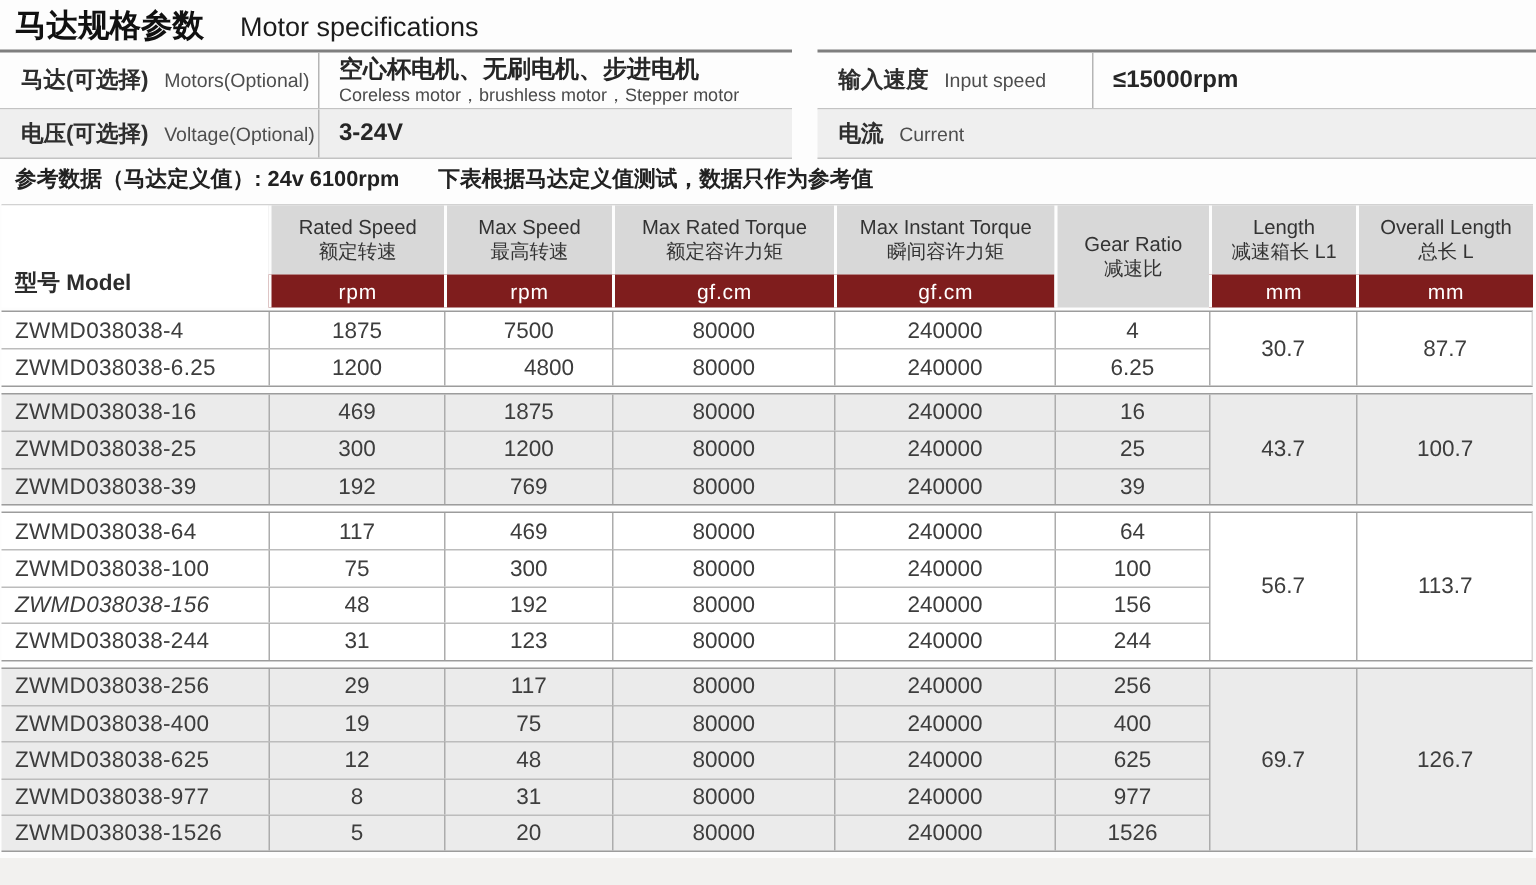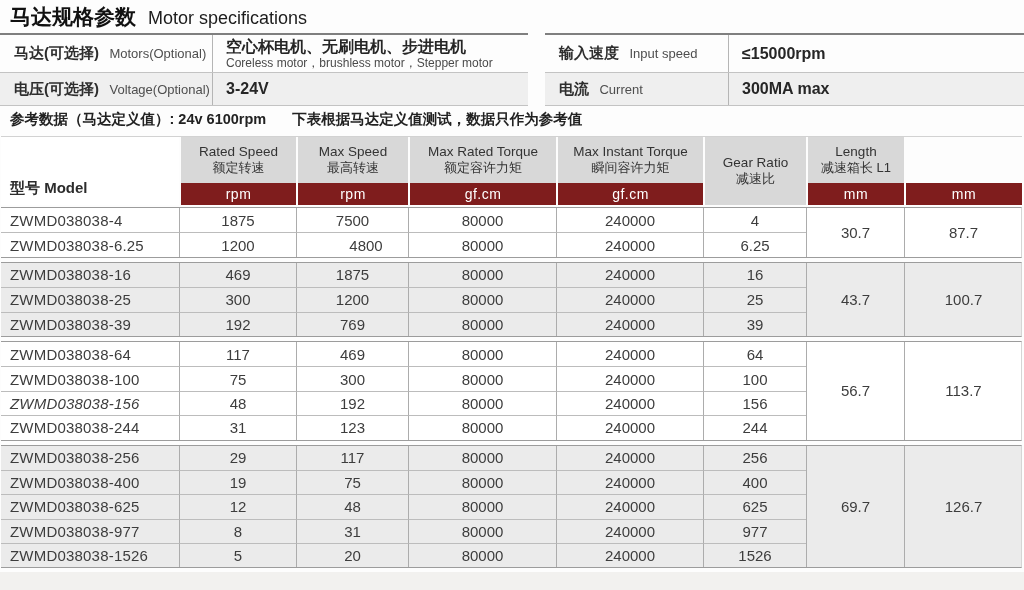--- a/index.html
+++ b/index.html
@@ -5,21 +5,21 @@
   html,body{margin:0;padding:0;}
   body{
     width:1024px;height:590px;position:relative;overflow:hidden;
     background:#fdfdfd;
     font-family:"Liberation Sans","DejaVu Sans",sans-serif;
     color:#3a3a3a;
   }
   
   .title{position:absolute;top:3px;left:10px;white-space:nowrap;}
   .title .t-zh{font-size:21px;font-weight:bold;color:#111;}
-  .title .t-en{font-size:18px;color:#1c1c1c;margin-left:12px;}
+  .title .t-en{font-size:18px;color:#1c1c1c;margin-left:24px;}
   
   .tt{position:absolute;top:33px;border-top:2px solid #7f7f7f;}
   .tt-left{left:0;width:528px;}
   .tt-right{left:545px;width:479px;}
   .tt-row{display:grid;border-bottom:1px solid #c3c3c3;align-items:center;}
   .tt-left .tt-row{grid-template-columns:212px 1fr;}
   .tt-right .tt-row{grid-template-columns:183px 1fr;}
   .tt-row.shaded{background:#efefef;}
   .tt-row.r1{height:37px;}
   .tt-row.r2{height:32px;}
@@ -101,23 +101,20 @@
     </div>
     <div class="tt-value">
       <div class="v-main">≤15000rpm</div>
     </div>
   </div>
   <div class="tt-row r2 shaded">
     <div class="tt-label">
       <span class="zh">电流</span>
       <span class="en">Current</span>
     </div>
-    <div class="tt-value">
-      <div class="v-main">300MA max</div>
-    </div>
   </div>
 </div>
 
 <div class="note">
   <span>参考数据（马达定义值）: 24v  6100rpm</span><span class="gap">下表根据马达定义值测试，数据只作为参考值</span>
 </div>
 
 <div class="main">
   <div class="mt-head">
     <div class="h-model">型号 Model</div>
@@ -144,20 +141,24 @@
       <div class="h-unit" style="grid-column: 5;">gf.cm</div>
       <div class="h-label tall" style="grid-column: 6;">
         <div class="en">Gear Ratio</div>
         <div class="zh">减速比</div>
       </div>
       <div class="h-label" style="grid-column: 7;">
         <div class="en">Length</div>
         <div class="zh">减速箱长 L1</div>
       </div>
       <div class="h-unit" style="grid-column: 7;">mm</div>
+      <div class="h-label" style="grid-column: 8;">
+        <div class="en">Overall Length</div>
+        <div class="zh">总长 L</div>
+      </div>
       <div class="h-unit" style="grid-column: 8;">mm</div>
     </div>
   <div class="mt-body">
 
   <div class="group">
         <div class="cell c-model" style="grid-area: 1 / 1;">ZWMD038038-4</div>
         <div class="cell vline" style="grid-area: 1 / 2;">1875</div>
         <div class="cell vline" style="grid-area: 1 / 3;">7500</div>
         <div class="cell vline" style="grid-area: 1 / 4;">80000</div>
         <div class="cell vline" style="grid-area: 1 / 5;">240000</div>

